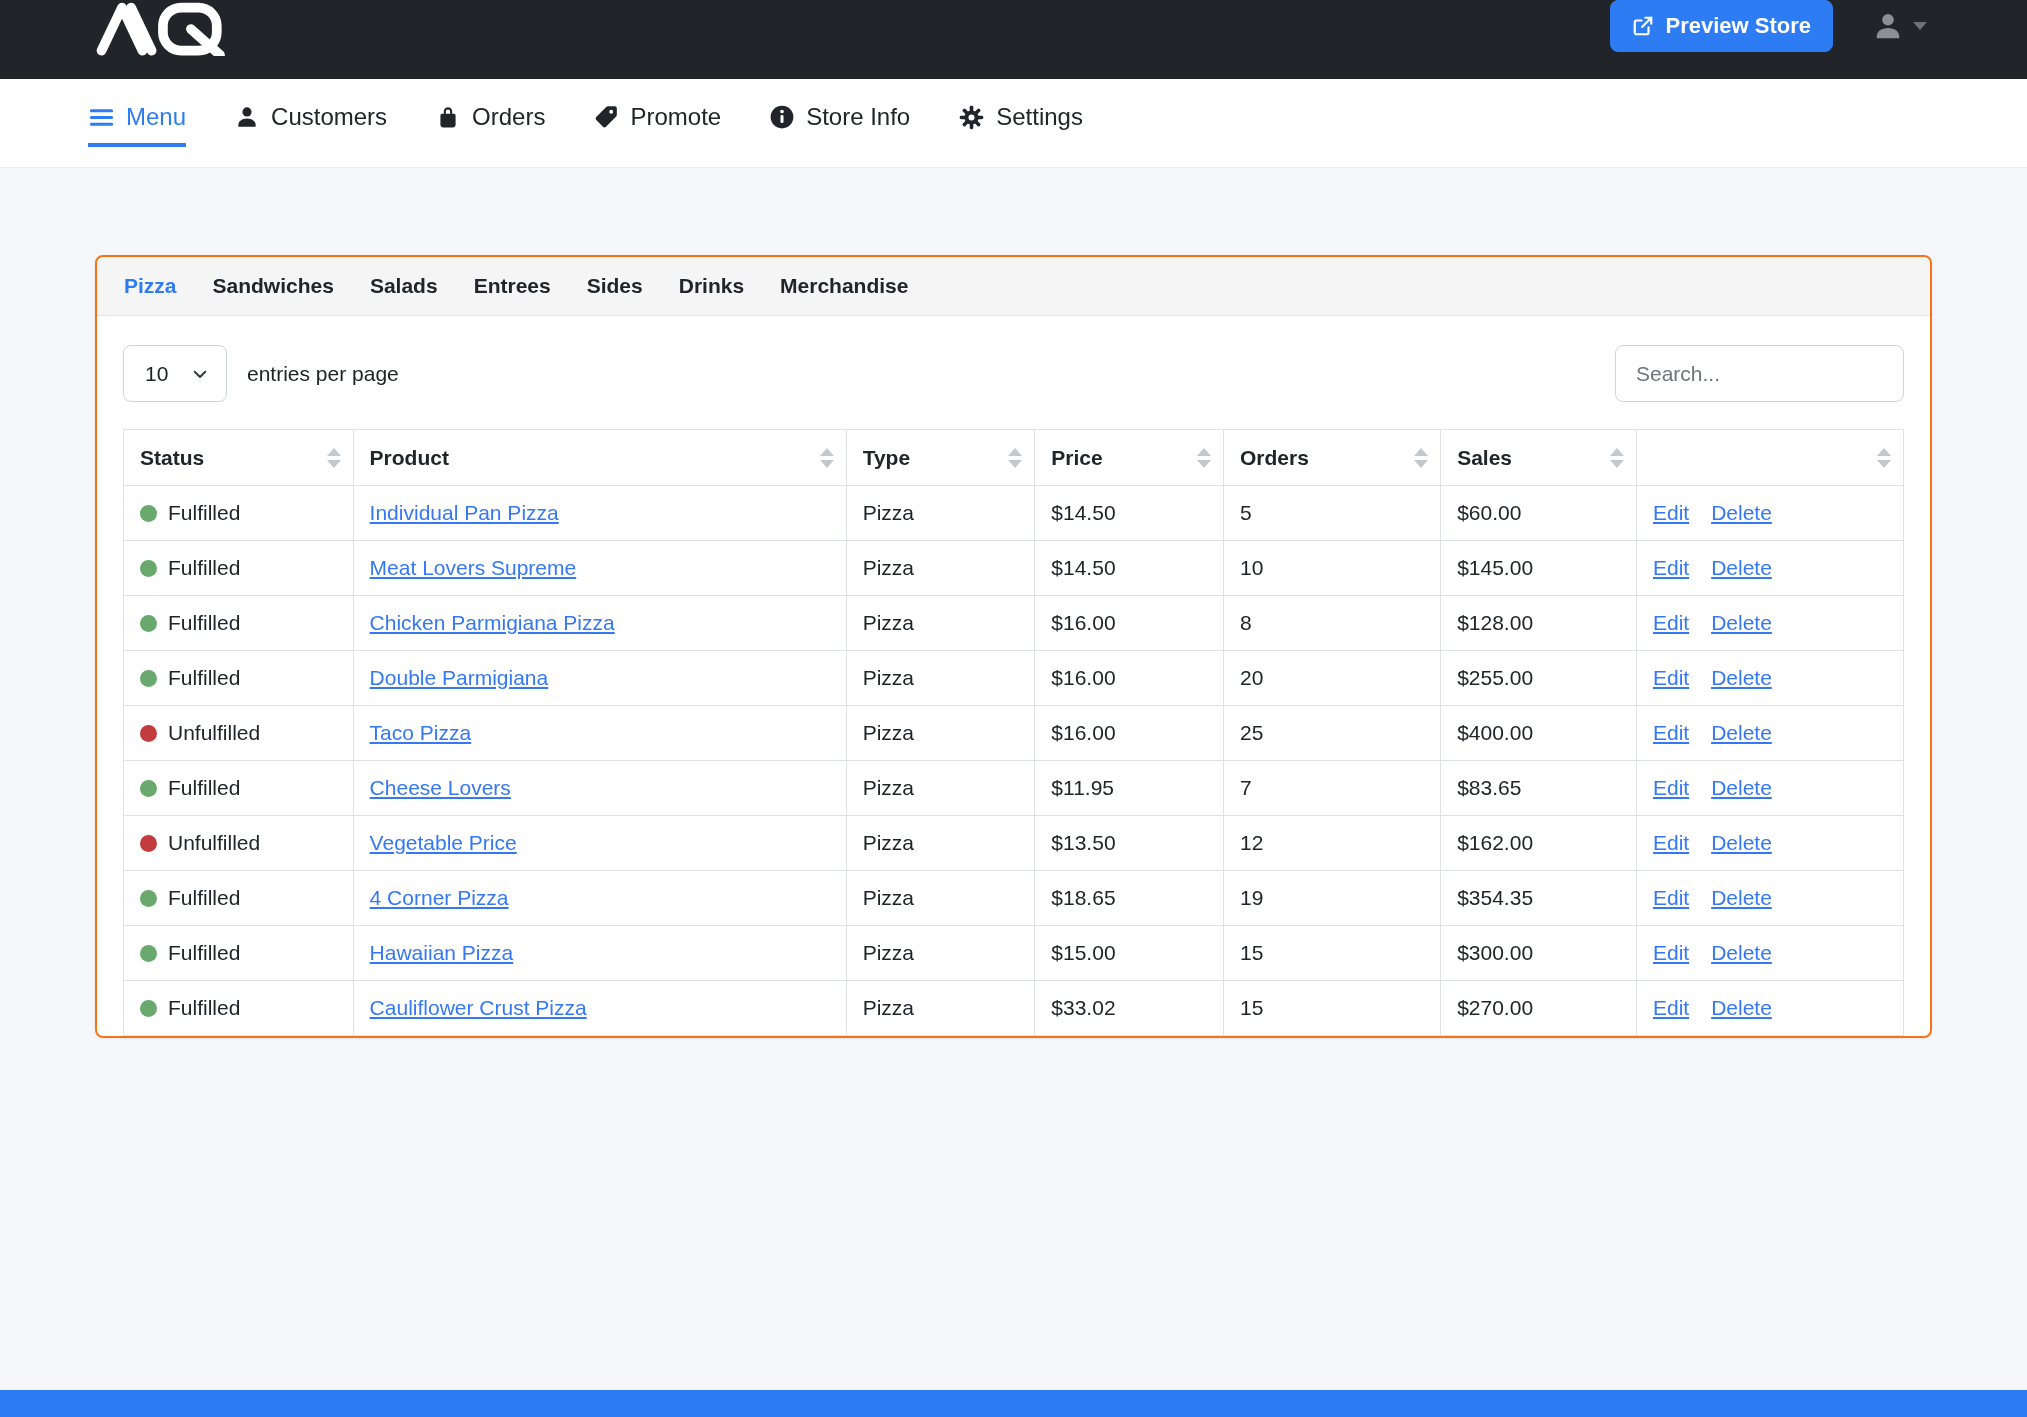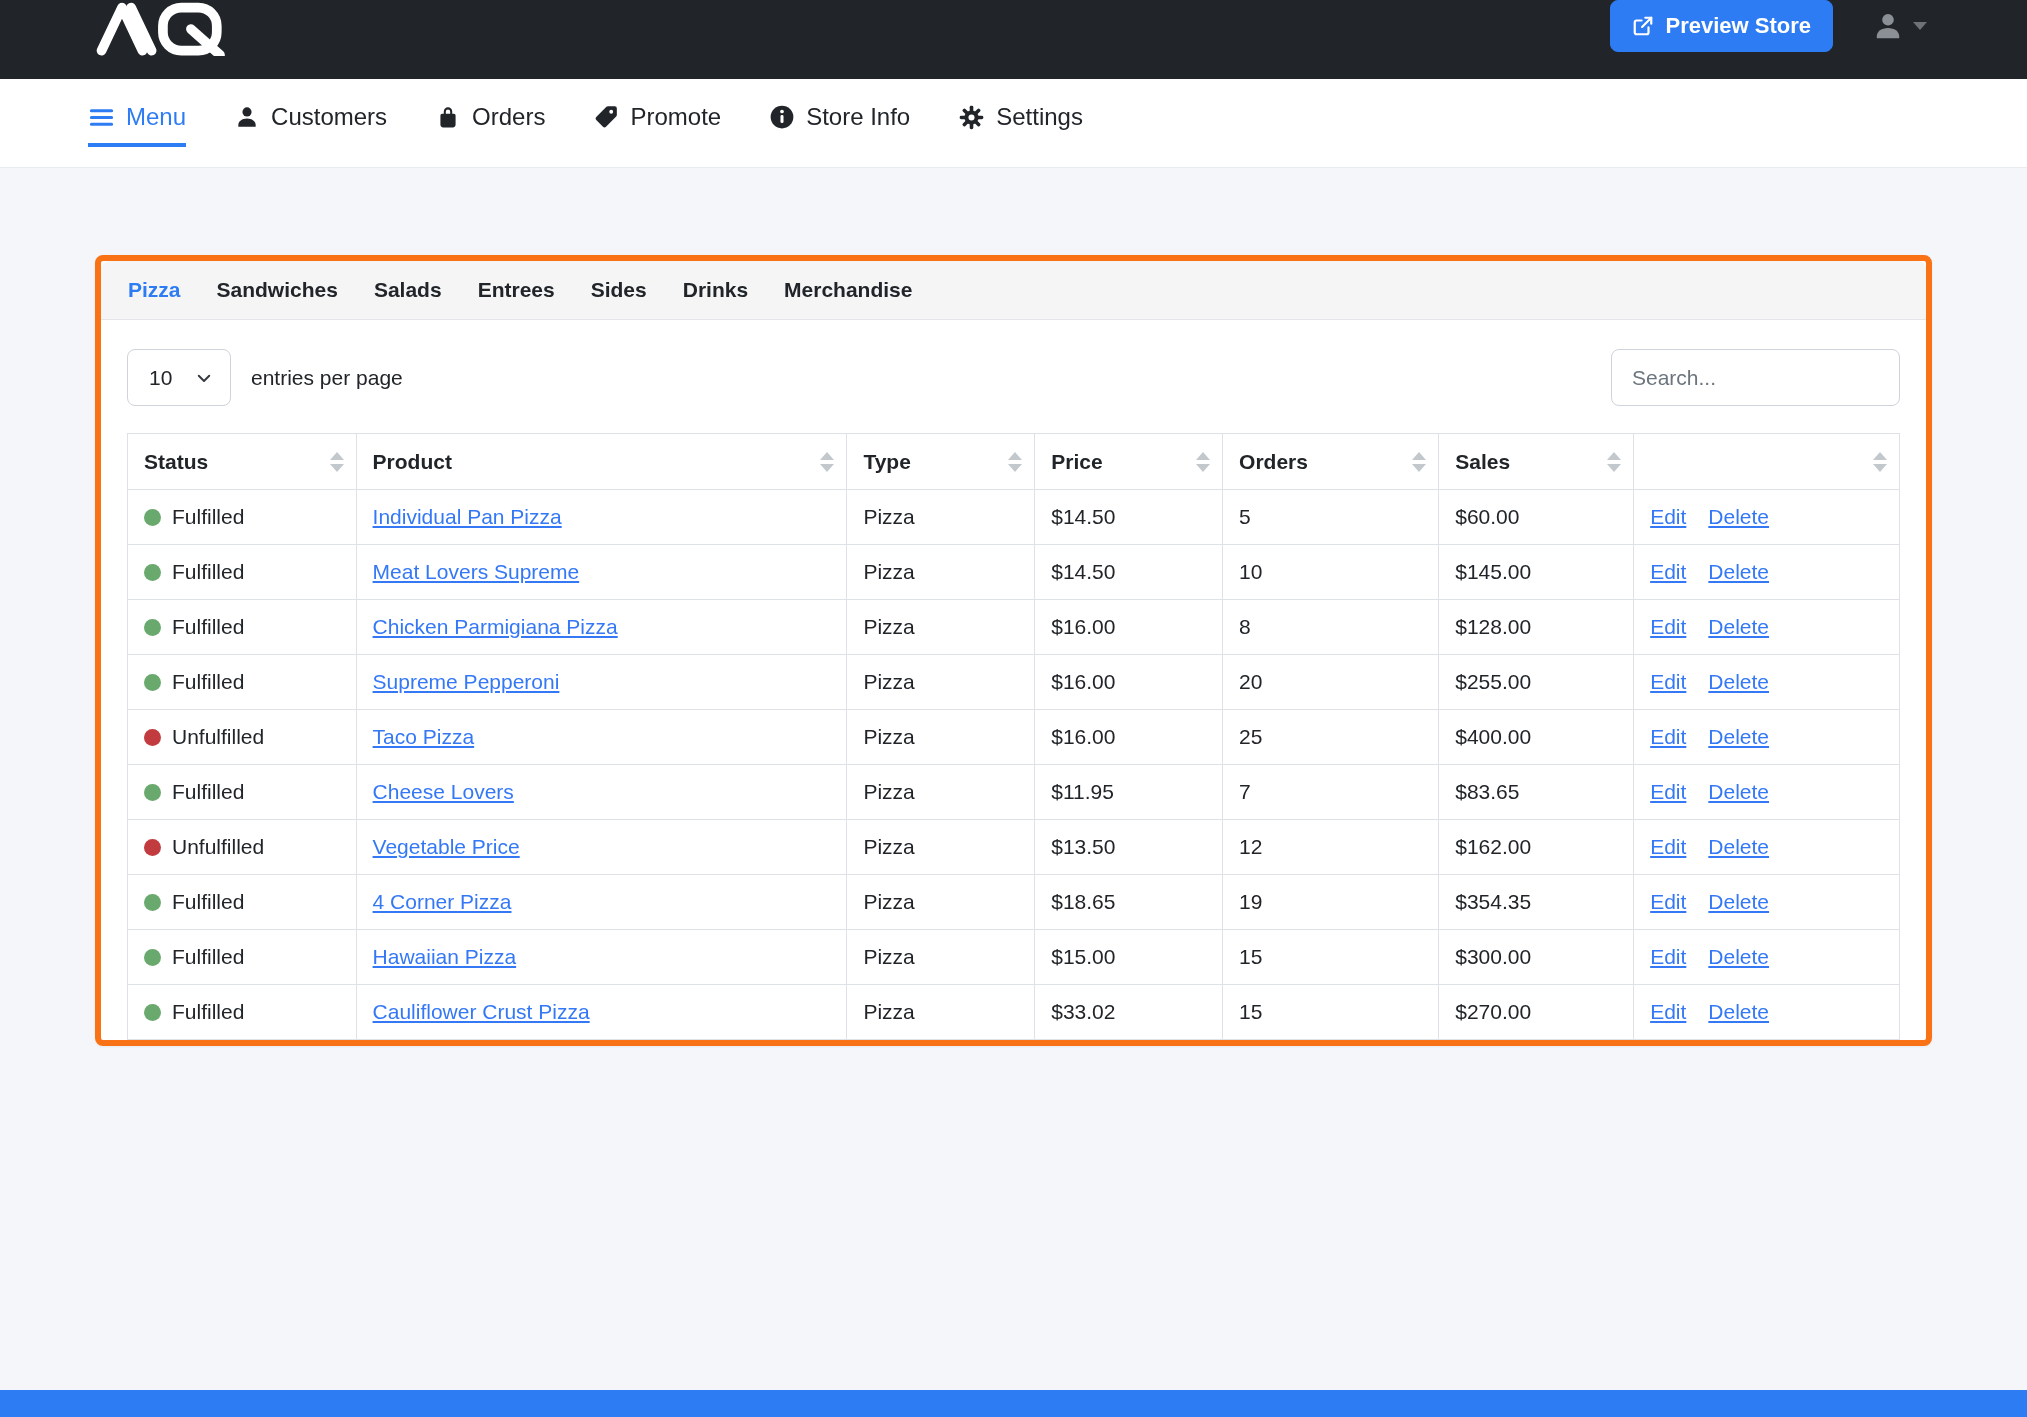--- a/index.html
+++ b/index.html
@@ -60,21 +60,21 @@
     border-bottom: 4px solid transparent;
     cursor: pointer;
   }
   .nav-item .nicon { display: flex; align-items: center; }
   .nav-item.active { color: var(--accent, #2e7cf3); border-bottom-color: var(--accent, #2e7cf3); }
 
   
   .content { padding: 87px 95px 0 95px; }
   .card {
     background: #fff;
-    border: 6px solid #f97316;
+    border: 2px solid #f97316;
     border-radius: 8px;
     box-shadow: 0 1px 3px rgba(0,0,0,0.05);
   }
   .card-tabs {
     display: flex; gap: 36px;
     background: #f5f5f6;
     border-bottom: 1px solid #e3e5e9;
     border-radius: 8px 8px 0 0;
     padding: 17px 27px;
   }
@@ -368,21 +368,21 @@
               <td>$128.00</td>
               <td class="actions-cell"><a class="tlink">Edit</a><a class="tlink">Delete</a></td>
             </tr>
             <tr>
               <td>
                 <span class="status-cell">
                   <span class="status-dot fulfilled"></span>
                   <span>Fulfilled</span>
                 </span>
               </td>
-              <td><a class="tlink">Supreme Pepperoni</a></td>
+              <td><a class="tlink">Double Parmigiana</a></td>
               <td>Pizza</td>
               <td>$16.00</td>
               <td>20</td>
               <td>$255.00</td>
               <td class="actions-cell"><a class="tlink">Edit</a><a class="tlink">Delete</a></td>
             </tr>
             <tr>
               <td>
                 <span class="status-cell">
                   <span class="status-dot unfulfilled"></span>

